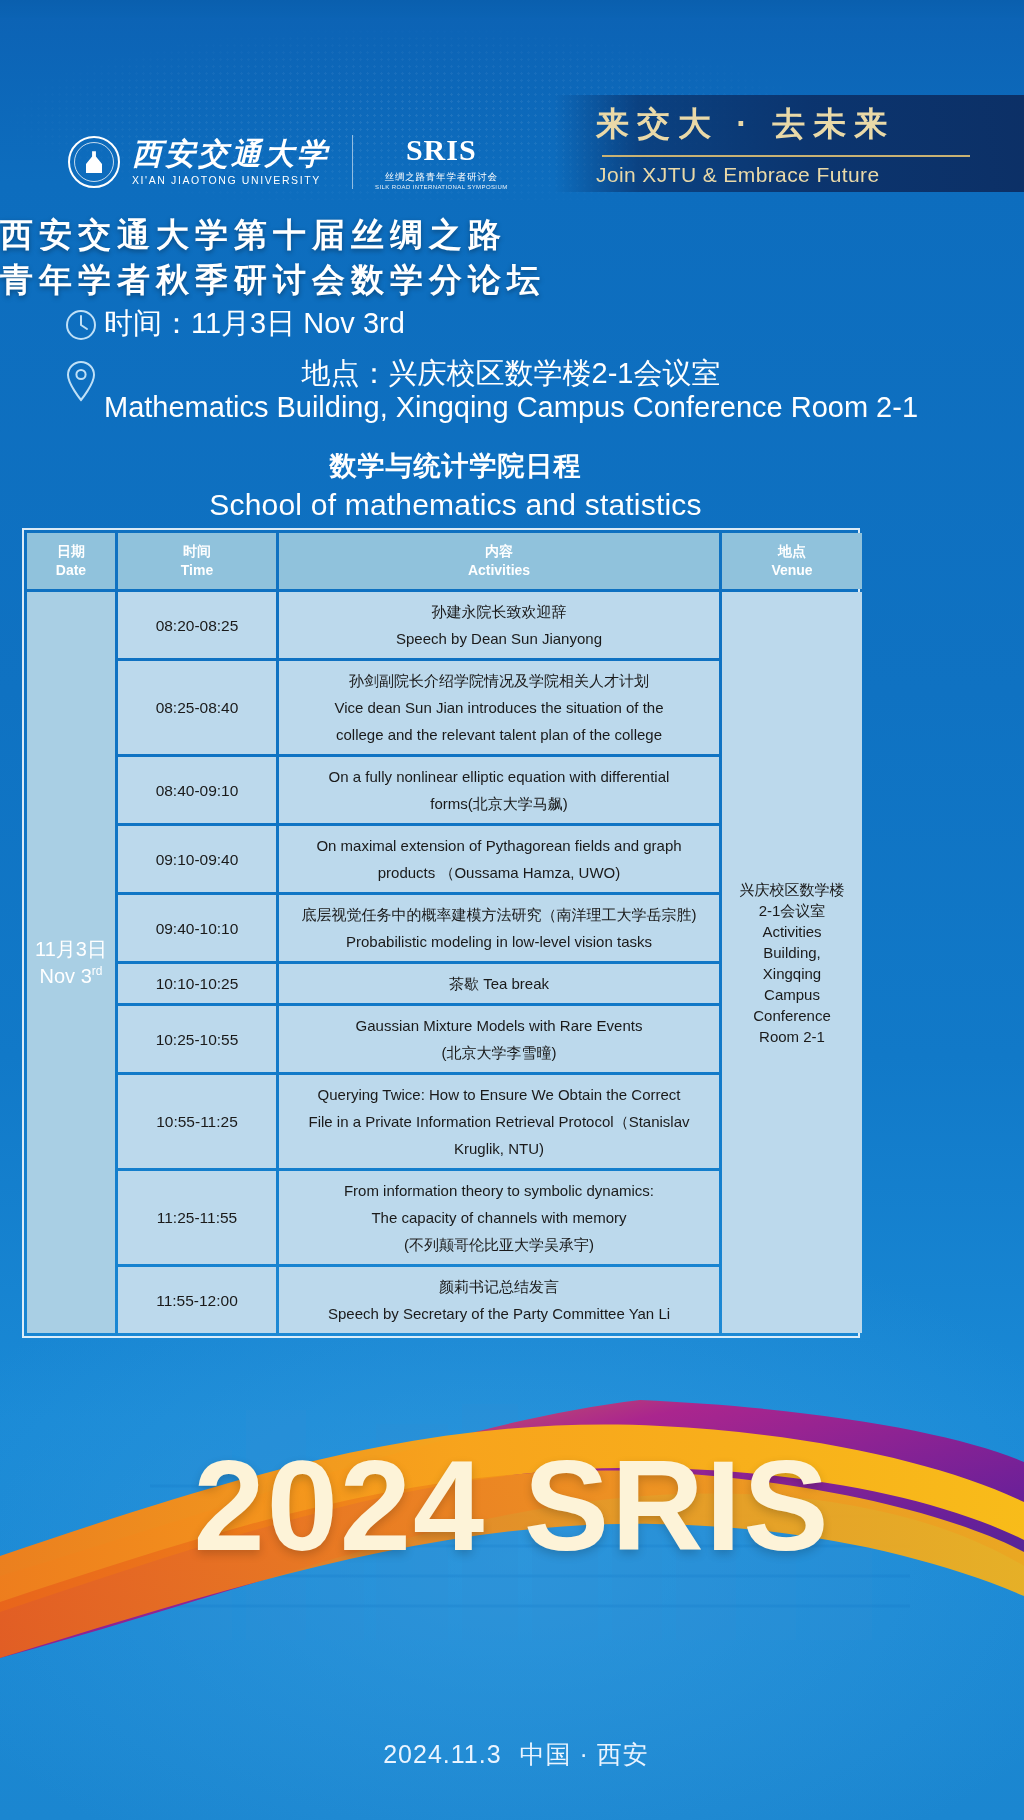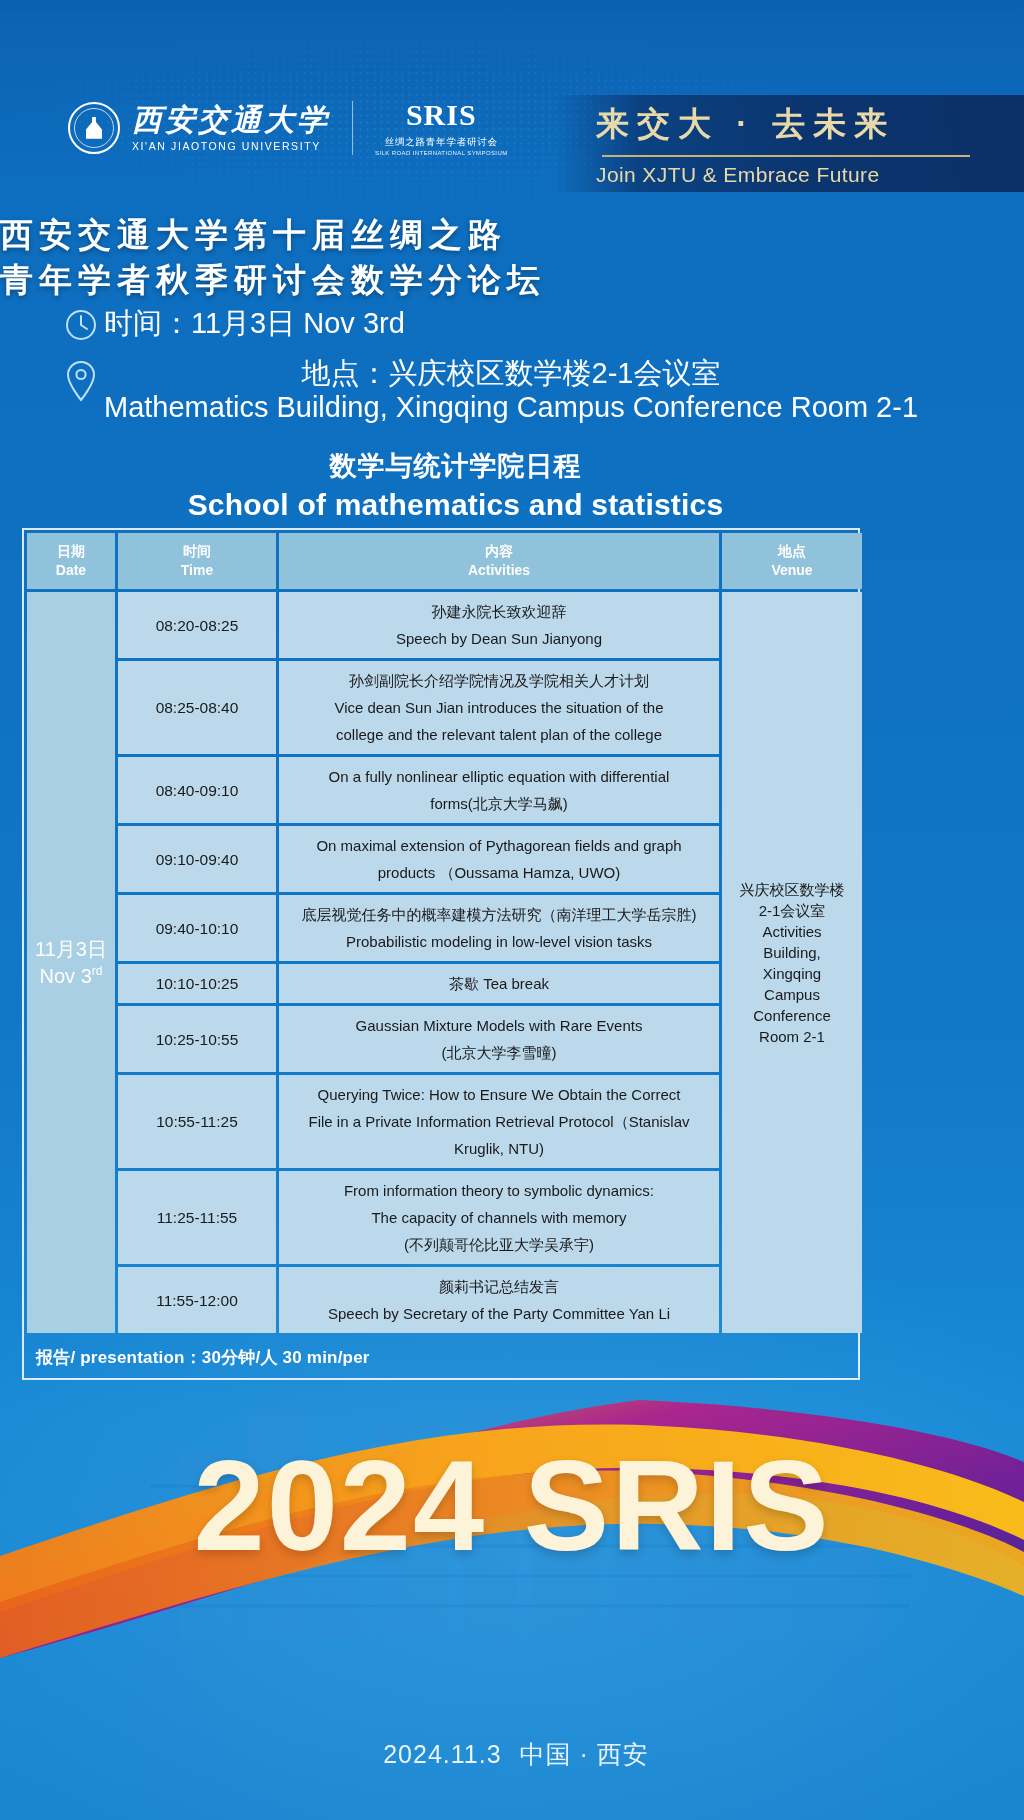--- a/index.html
+++ b/index.html
@@ -33,21 +33,21 @@
     background: linear-gradient(180deg,#0a5fae,#0b63b4);
   }
   .slogan-panel {
     position: absolute; right: 0; top: 95px; width: 470px; height: 97px;
     background: linear-gradient(90deg, rgba(10,60,120,0) 0%, rgba(10,52,110,.75) 18%, rgba(11,48,104,.92) 55%, rgba(12,45,98,.95) 100%);
   }
 
   
   .logo-row {
     position: absolute; left: 0; top: 100px; width: 868px; height: 90px;
-    display: flex; align-items: flex-start;
+    display: flex; align-items: flex-end;
   }
   .logo-block { display: flex; align-items: center; margin-left: 68px; }
   .seal {
     width: 52px; height: 52px; border-radius: 50%;
     border: 2px solid #ffffff; position: relative; flex: none;
     display: flex; align-items: center; justify-content: center;
   }
   .seal::before {
     content: ""; position: absolute; inset: 4px; border-radius: 50%;
     border: 1px solid rgba(255,255,255,.75);
@@ -96,21 +96,21 @@
   .meta-row { display: flex; align-items: flex-start; margin-bottom: 14px; }
   .meta-icon { width: 46px; flex: none; display:flex; justify-content:center; padding-top: 2px; }
   .meta-text { font-size: 29px; line-height: 34px; text-align: center; }
   .meta-text .l2 { display: block; }
 
   
   .sec-head {
     position: absolute; left: 0; top: 448px; width: 911px; text-align: center; color: #fff;
   }
   .sec-cn { font-size: 27px; font-weight: 700; letter-spacing: 1px; }
-  .sec-en { font-size: 30px; font-weight: 700; margin-top: 4px; letter-spacing: .2px; }
+  .sec-en { font-size: 30px; font-weight: 400; margin-top: 4px; letter-spacing: .2px; }
 
   
   .table-wrap {
     position: absolute; left: 22px; top: 528px; width: 838px;
     border: 2px solid rgba(255,255,255,.85);
     padding: 0;
   }
   table { width: 100%; border-collapse: separate; border-spacing: 3px; table-layout: fixed; }
   th {
     background: #90c2dc; color: #ffffff; font-size: 14px; font-weight: 700;
@@ -338,21 +338,20 @@
           </tr>
           <tr>
             <td class="time-cell">11:55-12:00</td>
             <td>
               <div>颜莉书记总结发言</div>
               <div>Speech by  Secretary of the Party Committee  Yan Li</div>
             </td>
           </tr>
         </tbody>
     </table>
-    <div class="note-bar">报告/ presentation：30分钟/人 30 min/per</div>
   </div>
 
   <div class="bottom">
     <svg class="skyline" viewBox="0 0 760 250" preserveAspectRatio="none">
       <g fill="#2f8fd4" opacity="0.75">
         <rect x="30" y="60" width="52" height="190"></rect>
         <rect x="96" y="20" width="60" height="230"></rect>
         <rect x="170" y="72" width="44" height="178"></rect>
         <rect x="226" y="34" width="72" height="216"></rect>
         <rect x="312" y="14" width="56" height="236"></rect>

